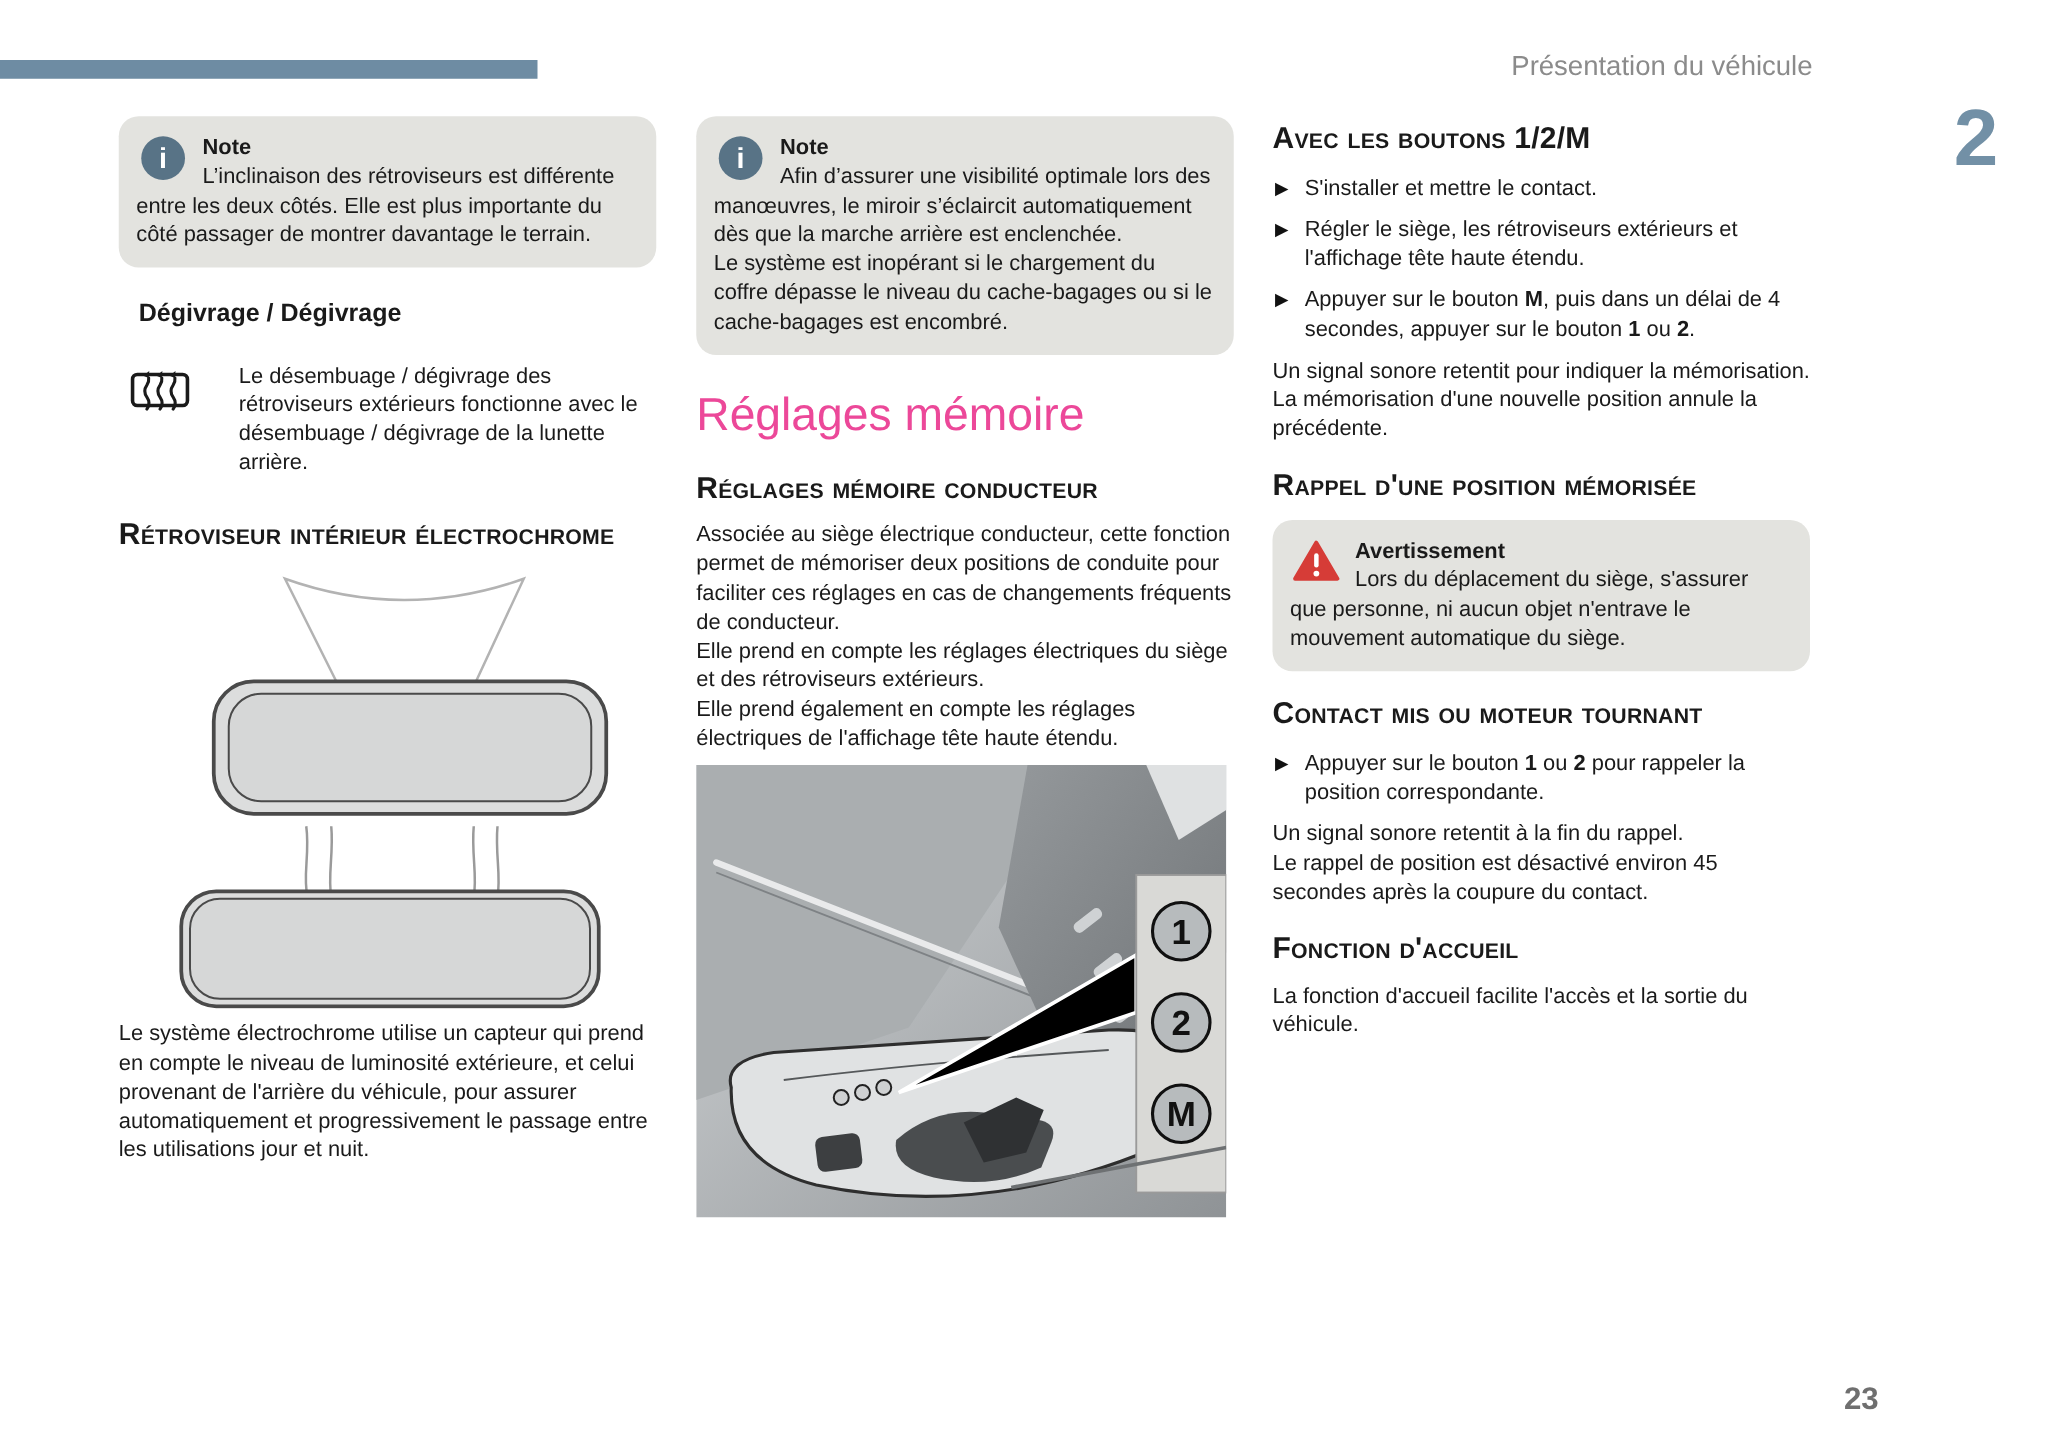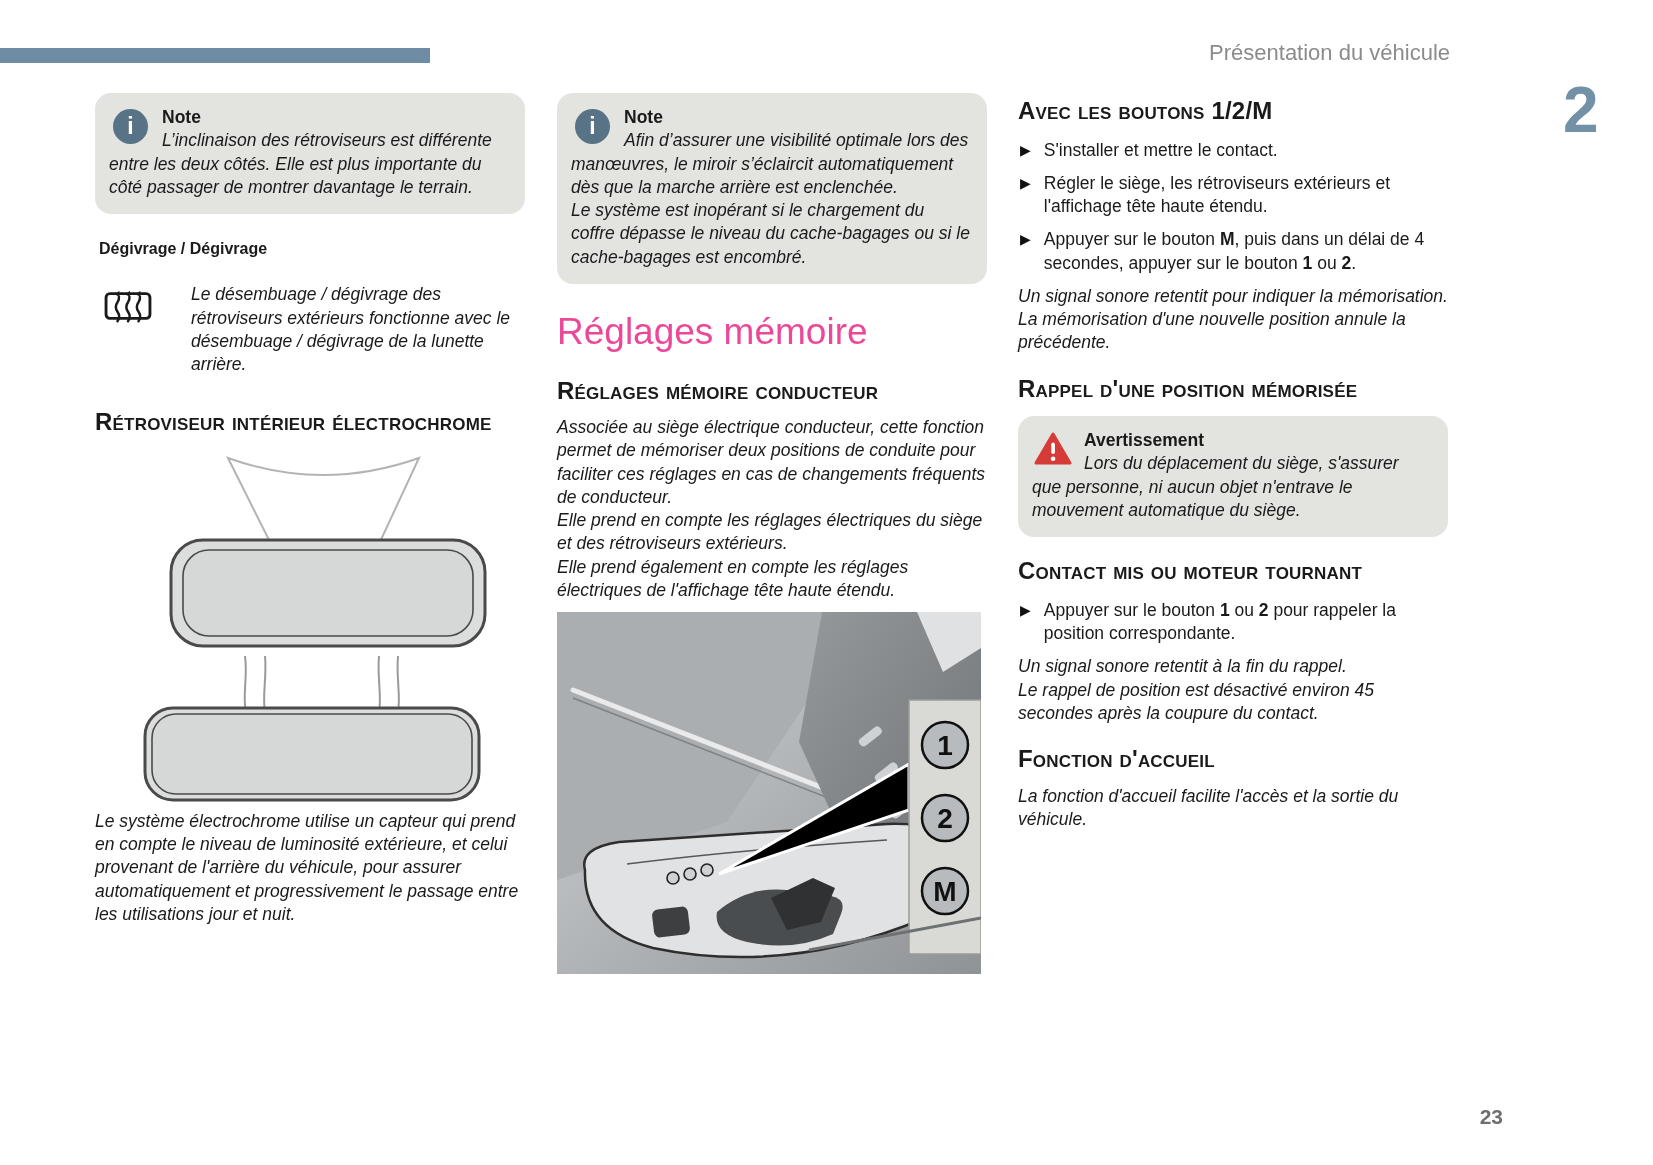--- a/index.html
+++ b/index.html
@@ -6,42 +6,42 @@
   body{
     width:1653px;height:1165px;position:relative;overflow:hidden;
     background:#ffffff;color:#1a1a1a;
     font-family:"Liberation Sans",sans-serif;
     font-size:17.5px;line-height:1.33;
   }
   
   .top-bar{position:absolute;left:0;top:48px;width:430px;height:15px;background:#6e8ca3;}
   .page-header{position:absolute;top:38px;right:203px;font-size:22px;color:#8b8b8b;}
   .chapter-num{position:absolute;left:1563px;top:78px;font-size:64px;font-weight:800;color:#7290a6;line-height:1;}
-  .page-num{position:absolute;right:150px;top:1103px;font-size:21px;font-weight:bold;color:#6f6f6f;}
+  .page-num{position:absolute;right:150px;top:1103px;font-size:25px;font-weight:bold;color:#6f6f6f;}
   
   .col{position:absolute;top:93px;}
   .col-left{left:95px;width:430px;}
   .col-mid{left:557px;width:430px;}
   .col-right{left:1018px;width:430px;}
   
   .note-box,.warn-box{background:#e3e3df;border-radius:16px;padding:13px 17px 15px 14px;}
   .note-box::after,.warn-box::after{content:"";display:block;clear:both;}
   .note-icon{
     float:left;width:35px;height:35px;border-radius:50%;
     background:#587386;color:#fff;text-align:center;line-height:35px;
     font-size:23px;font-weight:bold;margin:3px 14px 2px 4px;
   }
   .warn-icon{float:left;width:38px;height:34px;margin:3px 12px 2px 2px;}
   .box-title{font-weight:bold;}
   
   .h-caps{font-variant:small-caps;font-weight:800;font-size:24px;line-height:1.48;letter-spacing:.2px;margin:0;}
-  .h-sub{font-weight:800;font-size:16px;margin:4px;}
+  .h-sub{font-weight:800;font-size:20px;margin:16px;}
   .section-title{font-size:37px;line-height:1.1;color:#ec4899;font-weight:400;margin:0;}
   
-  .para{margin:0;font-style:italic;}
+  .para{margin:0;}
   .bullet{display:flex;gap:13px;margin:0 0 10px 2px;}
   .bullet-marker{flex:0 0 auto;font-size:14px;line-height:23px;color:#111;}
   .bullet-text{flex:1;}
   
   .mirror-fig{display:block;margin-top:10px;}
   .seat-fig{display:block;margin-top:10px;}
   .defrost-row{display:flex;gap:38px;margin-top:24px;}
   .defrost-ic{flex:0 0 auto;margin-left:8px;margin-top:2px;}
   
   .mt8{margin-top:8px;}.mt16{margin-top:16px;}

